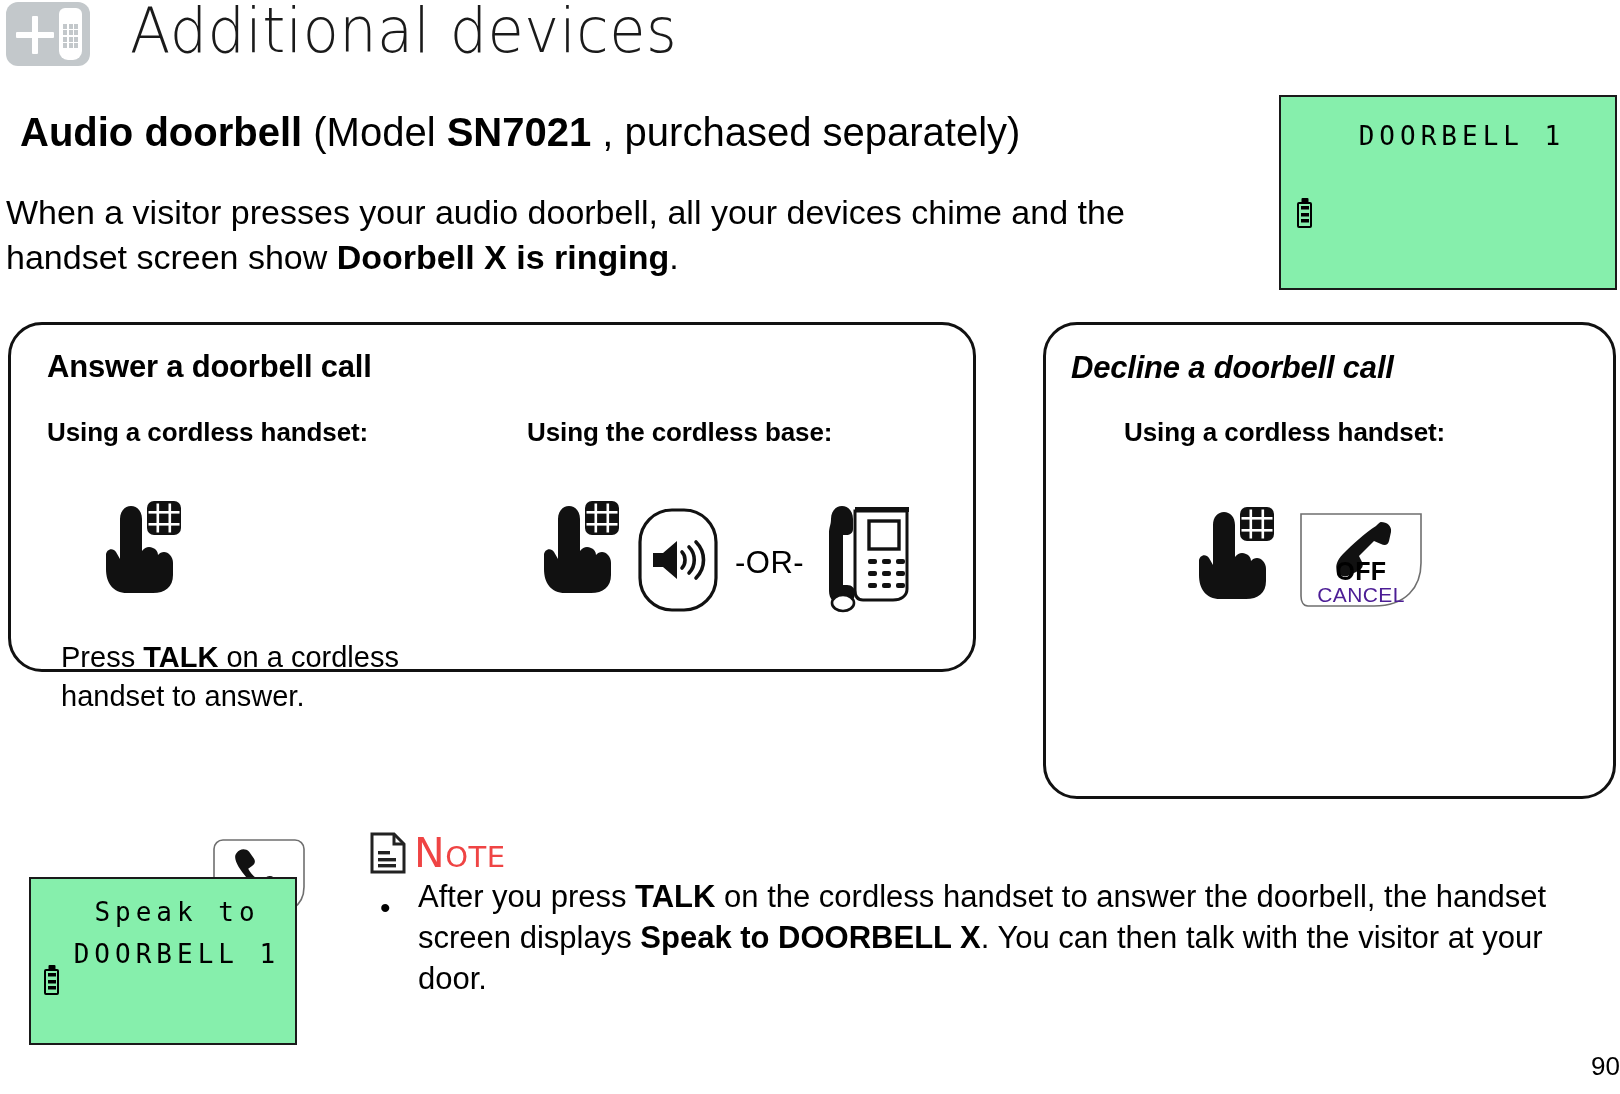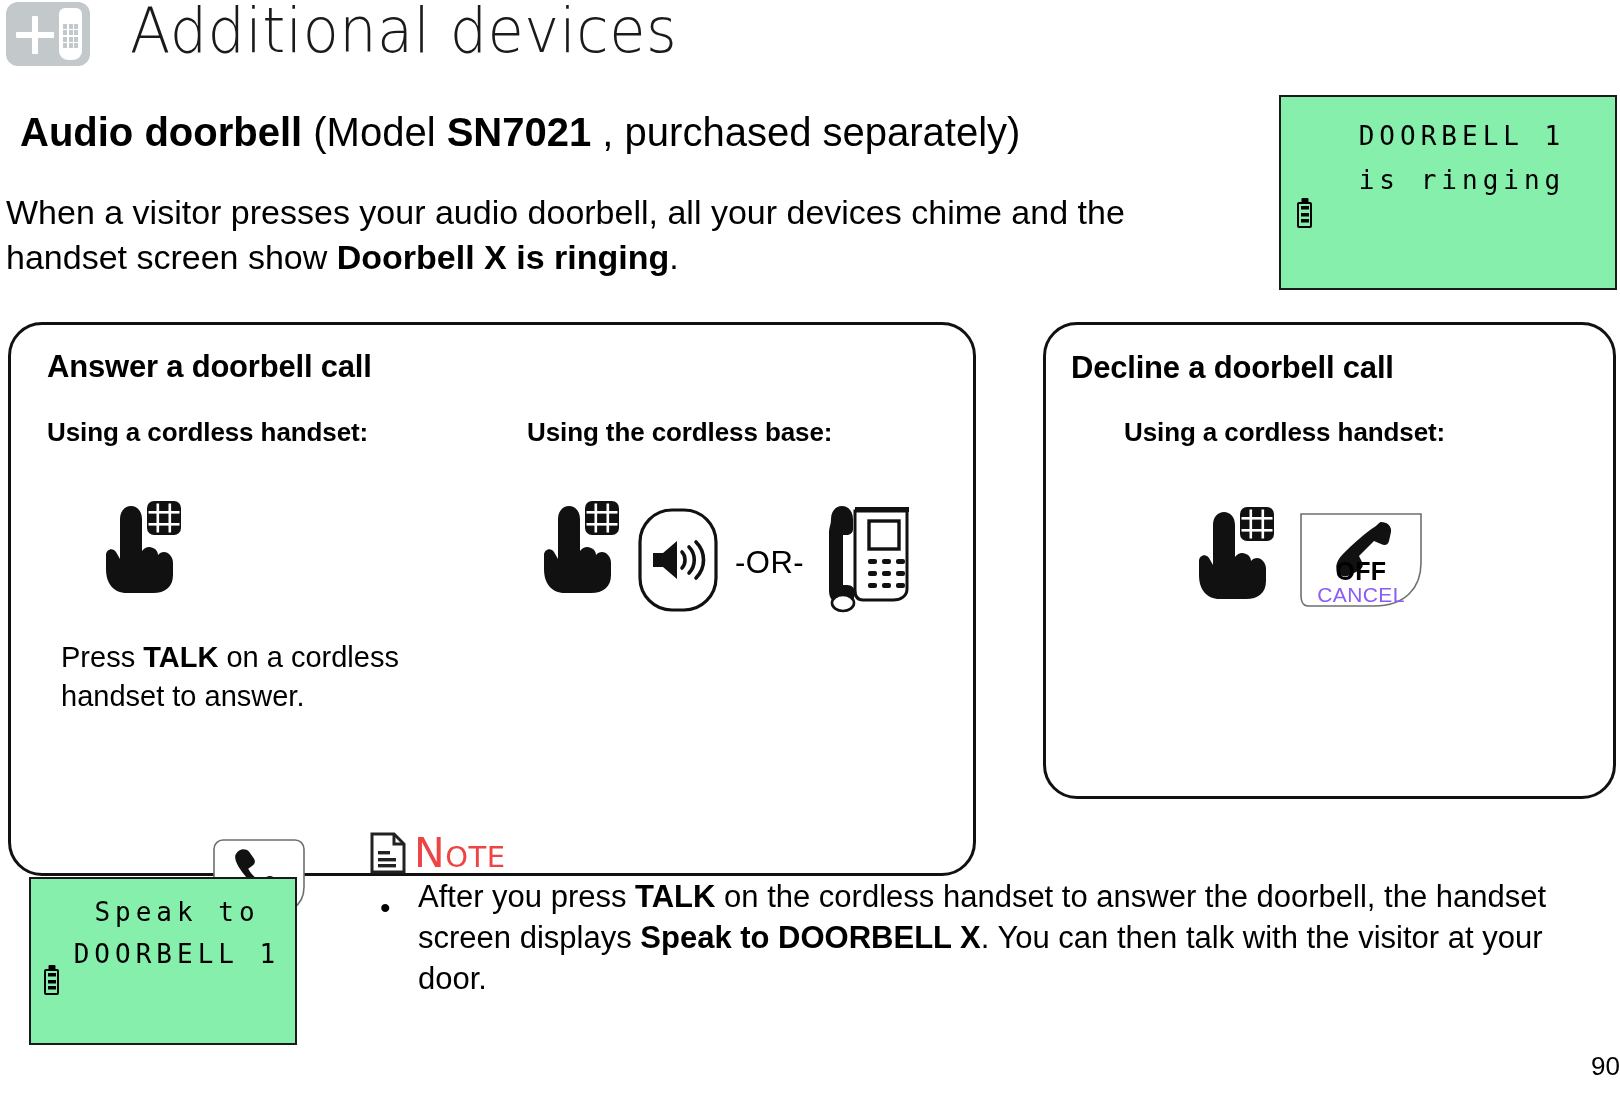--- a/index.html
+++ b/index.html
@@ -143,31 +143,31 @@
   #lcd-speak .batt-wrap { position: absolute; left: 13px; top: 90px; }
 
   
   .callbox {
     position: absolute;
     border: 3px solid #111;
     border-radius: 34px;
     box-sizing: border-box;
     background: #fff;
   }
-  #box-answer  { left: 8px;   top: 322px; width: 968px;  height: 554px; }
+  #box-answer  { left: 8px;   top: 322px; width: 968px;  height: 350px; }
   #box-decline { left: 1043px; top: 322px; width: 573px; height: 477px; }
 
   .box-title {
     position: absolute;
     font-size: 31px;
     font-weight: 800;
     letter-spacing: -0.2px;
   }
   #box-answer .box-title  { left: 36px; top: 24px; }
-  #box-decline .box-title { left: 25px; top: 25px; }
+  #box-decline .box-title { left: 25px; top: 25px; font-style: italic; }
 
   .sub-title {
     position: absolute;
     font-size: 26px;
     font-weight: 800;
     letter-spacing: -0.1px;
     white-space: nowrap;
   }
 
   .caption {
@@ -195,21 +195,21 @@
   .keycap svg { display: block; }
 
   .keycap-label {
     position: absolute;
     width: 100%;
     text-align: center;
     font-family: "Liberation Sans", sans-serif;
     line-height: 1;
   }
   .kc-main  { font-size: 23px; font-weight: 700; color: #000; letter-spacing: 0.3px; }
-  .kc-sub   { font-size: 20px; font-weight: 400; color: #8b5cf6; letter-spacing: 0.4px; }
+  .kc-sub   { font-size: 20px; font-weight: 400; color: #4c1d95; letter-spacing: 0.4px; }
 
   
   .spk-key { position: absolute; }
 
   
   .or-text {
     position: absolute;
     font-size: 31px;
     font-weight: 400;
     letter-spacing: 0.5px;
@@ -291,21 +291,20 @@
 <div class="intro-heading">
   <b>Audio doorbell</b><span> (Model </span><b>SN7021</b><span> , purchased separately)</span>
 </div>
 
 <div class="intro-body">
   <span>When a visitor presses your audio doorbell, all your devices chime and the handset screen show </span><b>Doorbell X is ringing</b><span>.</span>
 </div>
 
 <div class="lcd" id="lcd-ringing">
   <div class="lcd-line l1">DOORBELL 1</div>
-  <div class="lcd-line l2">is ringing</div>
   <div class="batt-wrap">
       <div class="batt"></div>
     </div>
 </div>
 
 <div class="callbox" id="box-answer">
   <div class="box-title">Answer a doorbell call</div>
 
   <div class="sub-title" id="ans-sub-1">Using a cordless handset:</div>
 

